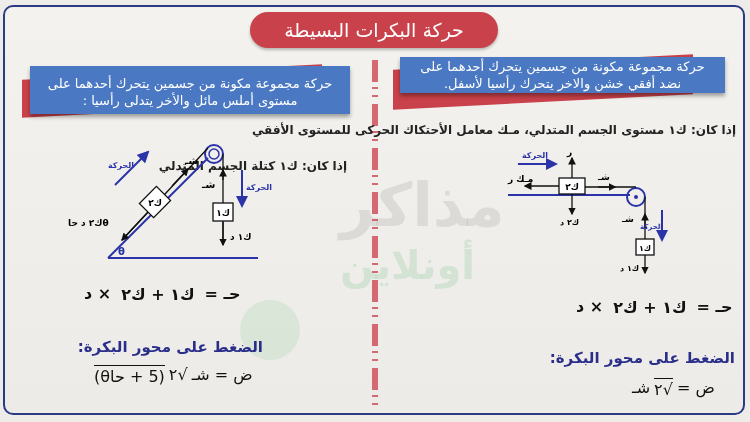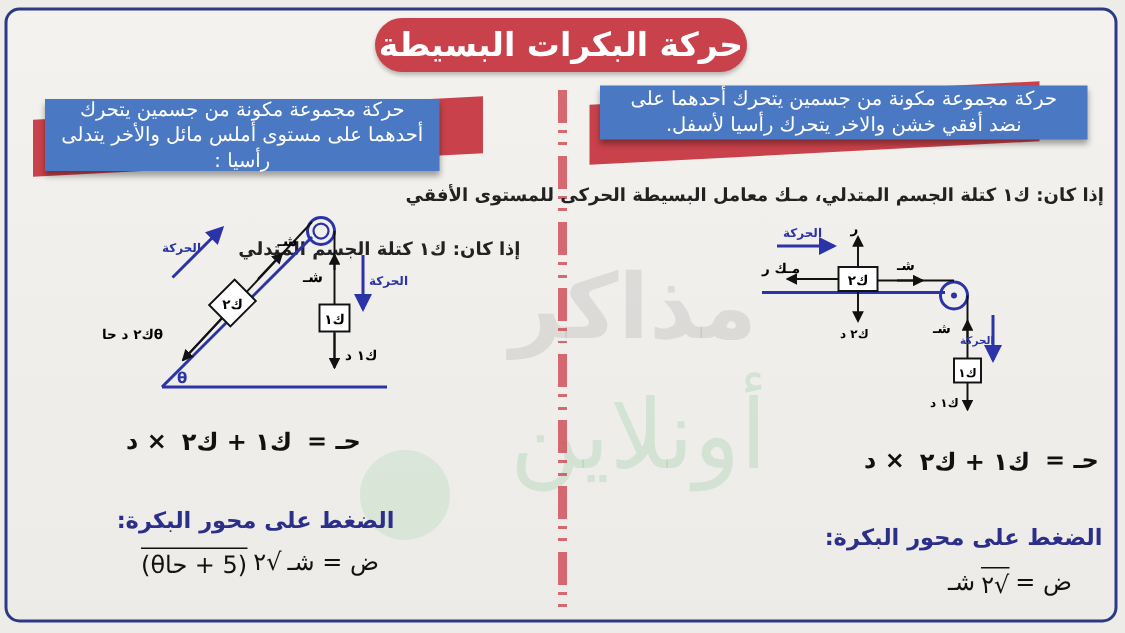--- a/index.html
+++ b/index.html
@@ -14,21 +14,21 @@
     border:2px solid #2b3b83; border-radius:10px; box-sizing:border-box;
     background:linear-gradient(180deg,#f3f2ef 0%,#ecebe7 100%);
   }
   .title-pill {
     position:absolute; left:250px; top:12px; width:248px; height:36px;
     background:#c9414a; border-radius:18px;
     box-shadow:0 2px 3px rgba(0,0,0,0.25);
     display:flex; align-items:center; justify-content:center;
   }
   .title-pill span {
-    color:#fff; font-weight:bold; font-size:22px; direction:rtl;
+    color:#fff; font-weight:normal; font-size:19px; direction:rtl;
   }
   .divider {
     position:absolute; left:372px; top:60px; width:6px; height:350px;
     background:repeating-linear-gradient(180deg,
       #d0505a 0px,#d0505a 22px, transparent 22px, transparent 27px,
       #d0505a 27px,#d0505a 29px, transparent 29px, transparent 35px,
       #d0505a 35px,#d0505a 37px, transparent 37px, transparent 44px);
     opacity:0.85;
   }
   .divider::before {
@@ -37,21 +37,21 @@
   }
   .watermark {
     position:absolute; left:300px; top:170px; width:320px; height:160px;
     pointer-events:none;
   }
   .wm-text1 {
     position:absolute; left:40px; top:0px; font-size:60px; font-weight:bold;
     color:rgba(150,150,150,0.22); direction:rtl; letter-spacing:8px;
   }
   .wm-text2 {
-    position:absolute; left:40px; top:84px; font-size:64px; font-weight:normal;
+    position:absolute; left:40px; top:72px; font-size:40px; font-weight:bold;
     color:rgba(120,190,130,0.22); direction:rtl; letter-spacing:10px;
   }
   .wm-circle { position:absolute; left:240px; top:300px; width:60px; height:60px; border-radius:50%; background:rgba(120,200,140,0.18);}
   .banner-red {
     position:absolute; background:#c9414a;
     transform:skewY(-3deg);
   }
   .banner-blue {
     position:absolute; background:#4a78c2; color:#fff;
     box-shadow:0 3px 4px rgba(0,0,0,0.35);
@@ -91,21 +91,21 @@
 </div>
 <div class="wm-circle"></div>
 
 <div class="title-pill">
   <span>حركة البكرات البسيطة</span>
 </div>
 
 <div class="divider"></div>
 
 <div class="banner-red" style="left:22px; top:72px; width:300px; height:38px;"></div>
-<div class="banner-blue" style="left:30px; top:66px; width:263px; height:48px;">
+<div class="banner-blue" style="left:30px; top:66px; width:320px; height:48px;align-items:flex-end;">
   <span>حركة مجموعة مكونة من جسمين يتحرك أحدهما على مستوى أملس مائل والأخر يتدلى رأسيا :</span>
 </div>
 
 <div class="given" style="right:403px; top:123px;margin-top:36px;">إذا كان: ك١ كتلة الجسم المتدلي</div>
 
 <svg style="position:absolute; left:60px; top:140px;" width="225" height="125" viewBox="0 0 225 125">
   <defs>
     <marker id="ah" markerWidth="6" markerHeight="6" refX="5" refY="3" orient="auto">
         <path d="M0,0 L6,3 L0,6 z" fill="#111"></path>
       </marker>
@@ -163,21 +163,21 @@
   <span>ض = شـ</span>
   <span>√٢</span>
   <span class="sqrt-bar">(5 + حاθ)</span>
 </div>
 
 <div class="banner-red" style="left:393px; top:62px; width:300px; height:40px;"></div>
 <div class="banner-blue" style="left:400px; top:57px; width:325px; height:36px;">
   <span>حركة مجموعة مكونة من جسمين يتحرك أحدهما على نضد أفقي خشن والاخر يتحرك رأسيا لأسفل.</span>
 </div>
 
-<div class="given" style="right:14px; top:123px;">إذا كان: ك١ كتلة الجسم المتدلي، مـك معامل البسيطة الحركى للمستوى الأفقي</div>
+<div class="given" style="right:14px; top:123px;">إذا كان: ك١ مستوى الجسم المتدلي، مـك معامل الأحتكاك الحركى للمستوى الأفقي</div>
 
 <svg style="position:absolute; left:470px; top:140px;" width="200" height="135" viewBox="0 0 200 135">
   <defs>
     <marker id="ah2" markerWidth="6" markerHeight="6" refX="5" refY="3" orient="auto">
         <path d="M0,0 L6,3 L0,6 z" fill="#111"></path>
       </marker>
     <marker id="ahb2" markerWidth="6" markerHeight="6" refX="5" refY="3" orient="auto">
         <path d="M0,0 L6,3 L0,6 z" fill="#2a33a8"></path>
       </marker>
   </defs>

